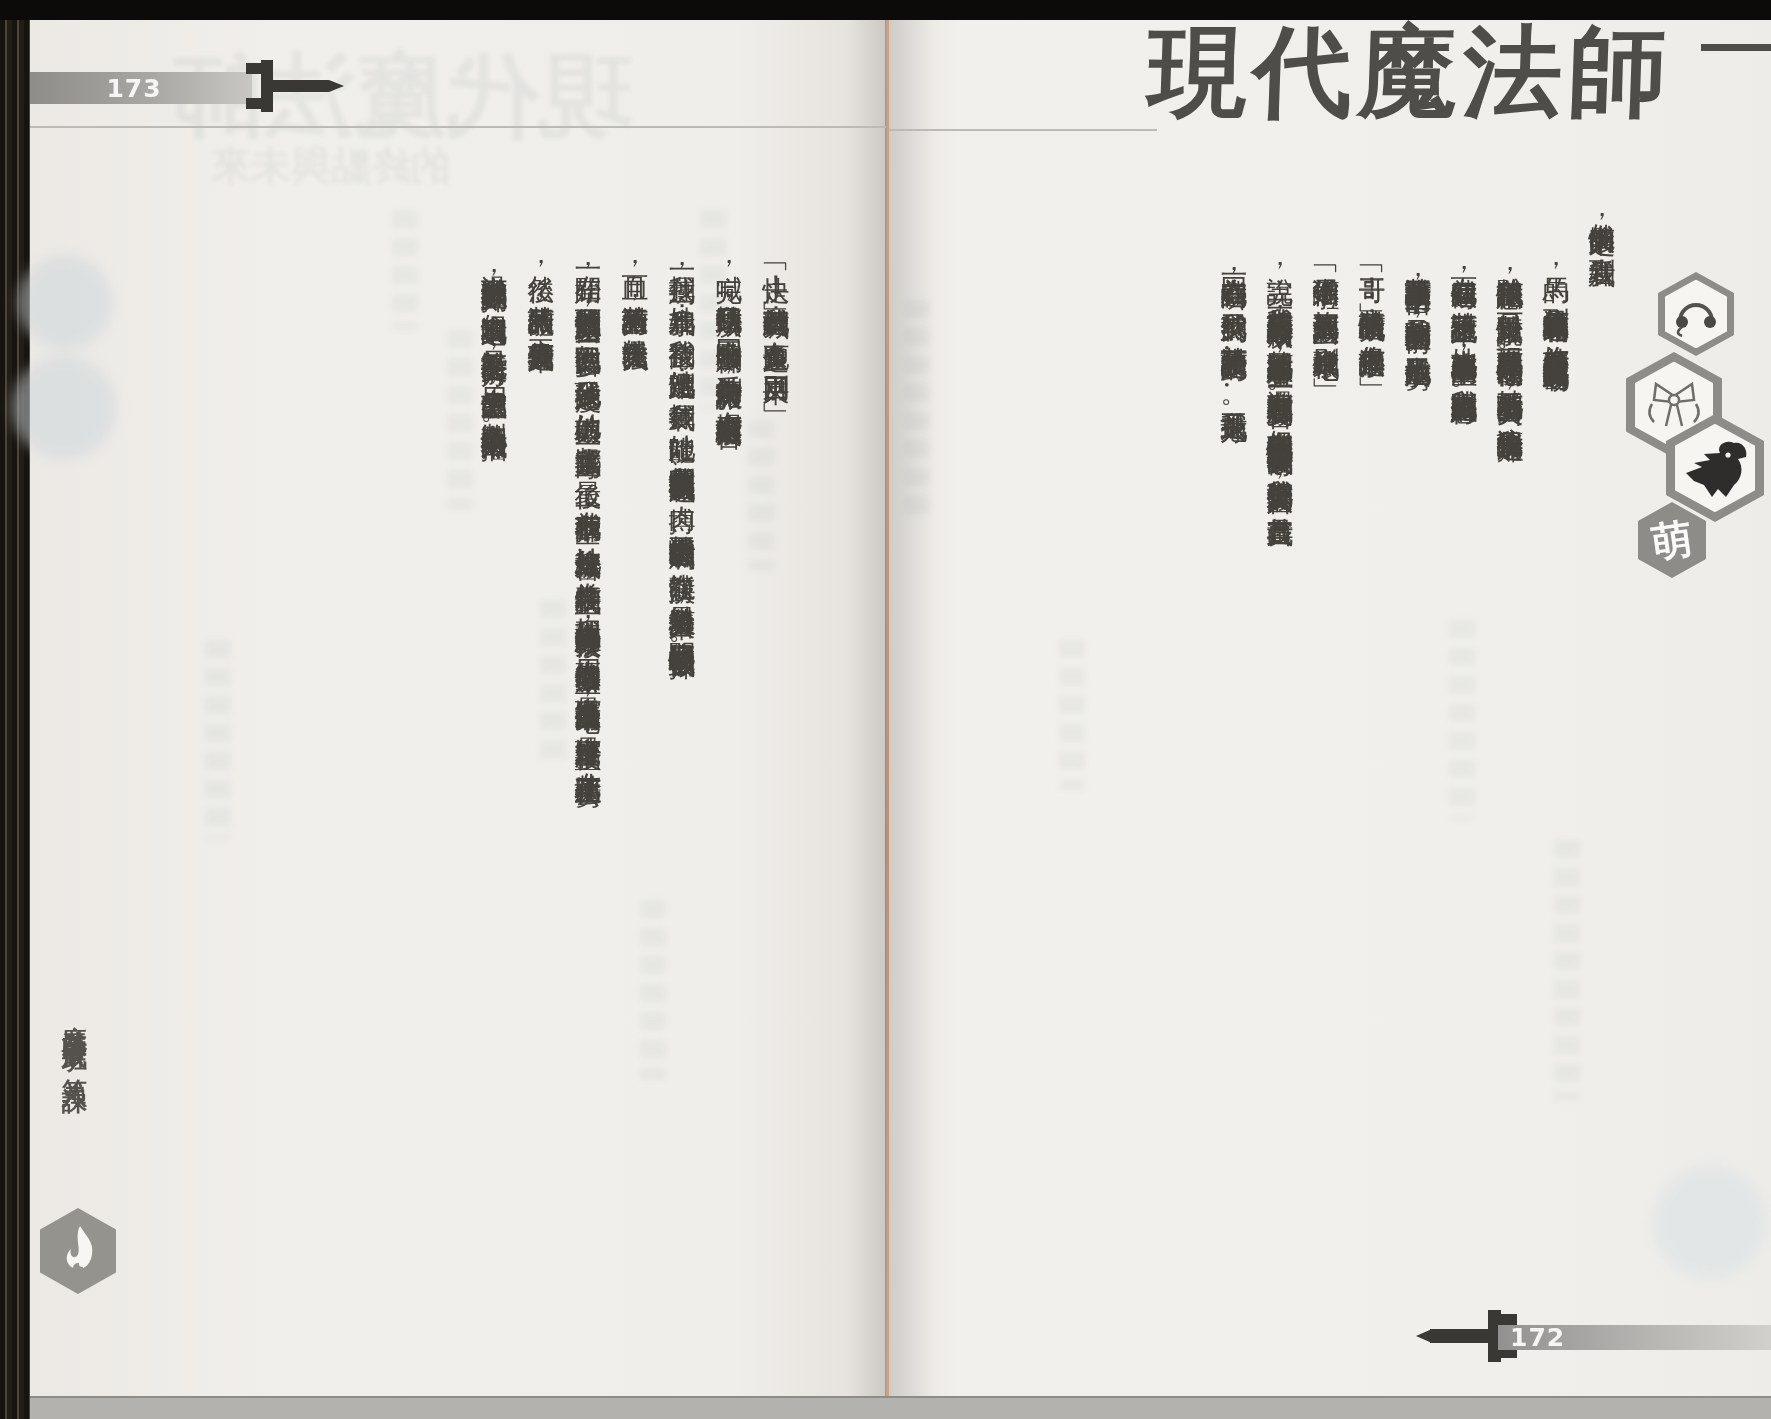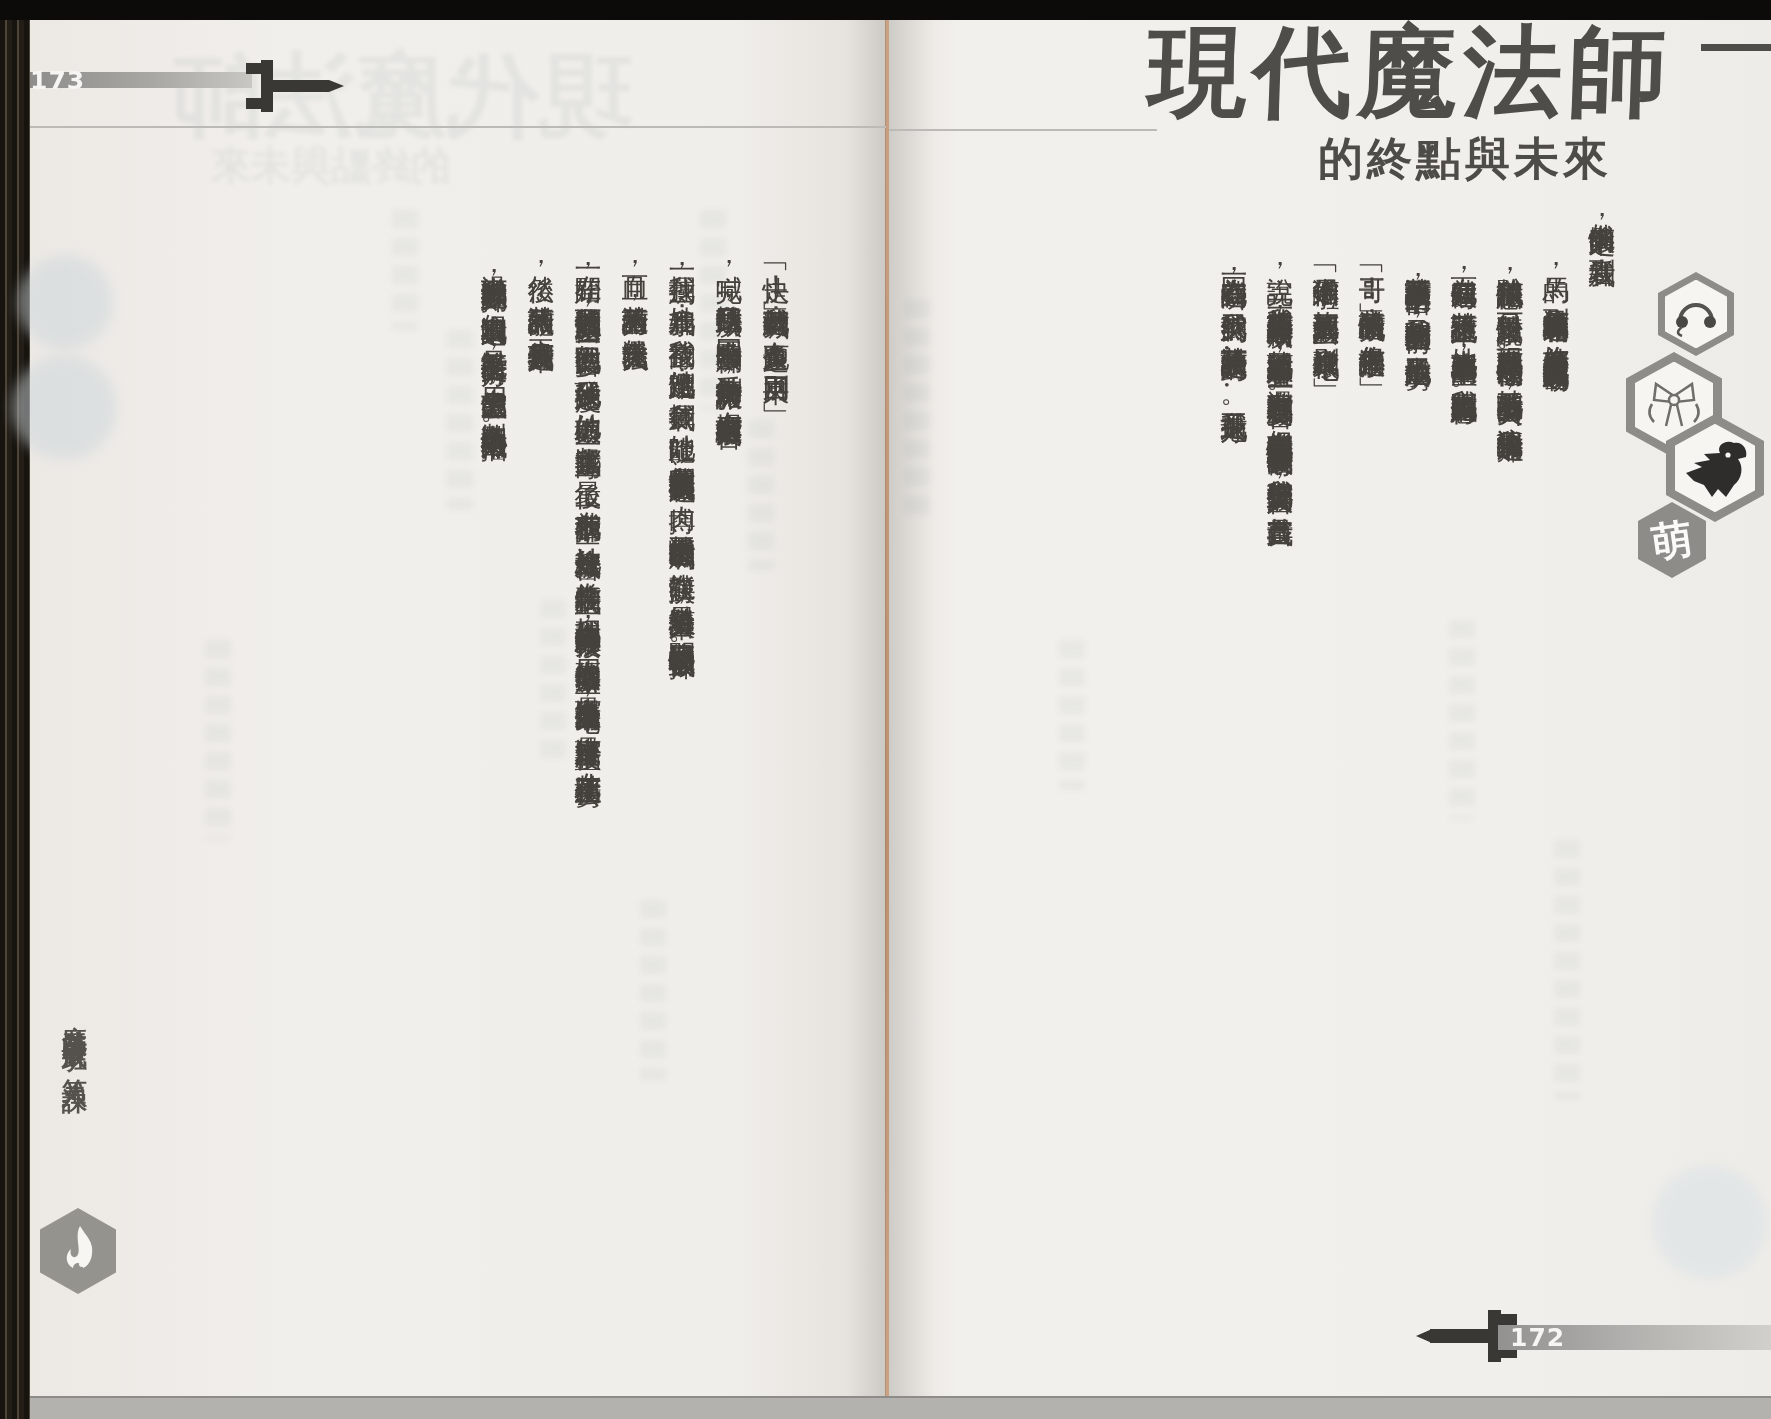--- a/index.html
+++ b/index.html
@@ -14,23 +14,23 @@
   
   .page{position:absolute;top:20px;height:1378px;}
   .page.left{left:30px;width:856px;background:linear-gradient(90deg,#ece9e5 0%,#f1efeb 30%,#f0eeea 82%,#e3e0db 100%);}
   .page.right{left:889px;width:882px;background:linear-gradient(90deg,#e6e3de 0%,#f2f0ec 8%,#f1efeb 70%,#eeece8 100%);}
   .gutter-line{position:absolute;left:885px;top:20px;width:4px;height:1378px;
      background:linear-gradient(180deg,#c9a183,#bd9170 60%,#caa284);}
   
   .rule{position:absolute;height:2px;background:#bcbab6;}
   
   .pagebar{position:absolute;display:flex;align-items:center;}
-  .bar173{left:30px;top:72px;width:222px;height:16px;
+  .bar173{left:30px;top:72px;width:222px;height:32px;
      background:linear-gradient(90deg,#8e8d8a,#a9a7a3 55%,#c9c7c3);
-     justify-content:flex-start;padding-right:14px;box-sizing:border-box;}
+     justify-content:center;padding-right:14px;box-sizing:border-box;}
   .bar172{left:1498px;top:1325px;width:273px;height:25px;
      background:linear-gradient(90deg,#929190,#b7b5b2 55%,#d2d0cc);
      justify-content:flex-start;padding-left:12px;box-sizing:border-box;}
   .pagenum{color:#f6f5f3;font-family:"DejaVu Sans",sans-serif;font-weight:bold;
      font-size:25px;letter-spacing:1px;}
   .sword{position:absolute;}
   
   .logo-title{position:absolute;left:1148px;top:18px;width:570px;height:112px;
      font-family:"DejaVu Sans",sans-serif;font-weight:900;font-size:99px;line-height:108px;
      color:#4f4d49;letter-spacing:6px;transform:skewX(-2deg);white-space:nowrap;}
@@ -113,21 +113,20 @@
     <g fill="#3a3835">
       <rect x="6" y="3" width="15" height="11"></rect>
       <rect x="6" y="38" width="15" height="11"></rect>
       <rect x="21" y="0" width="12" height="52"></rect>
       <rect x="33" y="20" width="56" height="12"></rect>
       <polygon points="89,20 104,26 89,32"></polygon>
     </g>
   </svg>
 
   <div class="logo-title">現代魔法師</div>
-  <div class="logo-sub">的終點與未來</div>
   <div class="logo-dash"></div>
 
   <div class="hexwrap" style="left:1658px;top:272px;width:76px;height:84px;">
     <div class="hex hex-border">
         <div class="hex hex-inner">
       <svg width="52" height="46" viewBox="0 0 52 46">
         <path d="M10,30 a16,16 0 0 1 32,0" fill="none" stroke="#55534f" stroke-width="4"></path>
         <circle cx="12" cy="31" r="6" fill="#4a4845"></circle>
         <circle cx="40" cy="31" r="6" fill="#4a4845"></circle>
         <path d="M12,36 q-8,6 0,9" fill="none" stroke="#55534f" stroke-width="2.5"></path>

